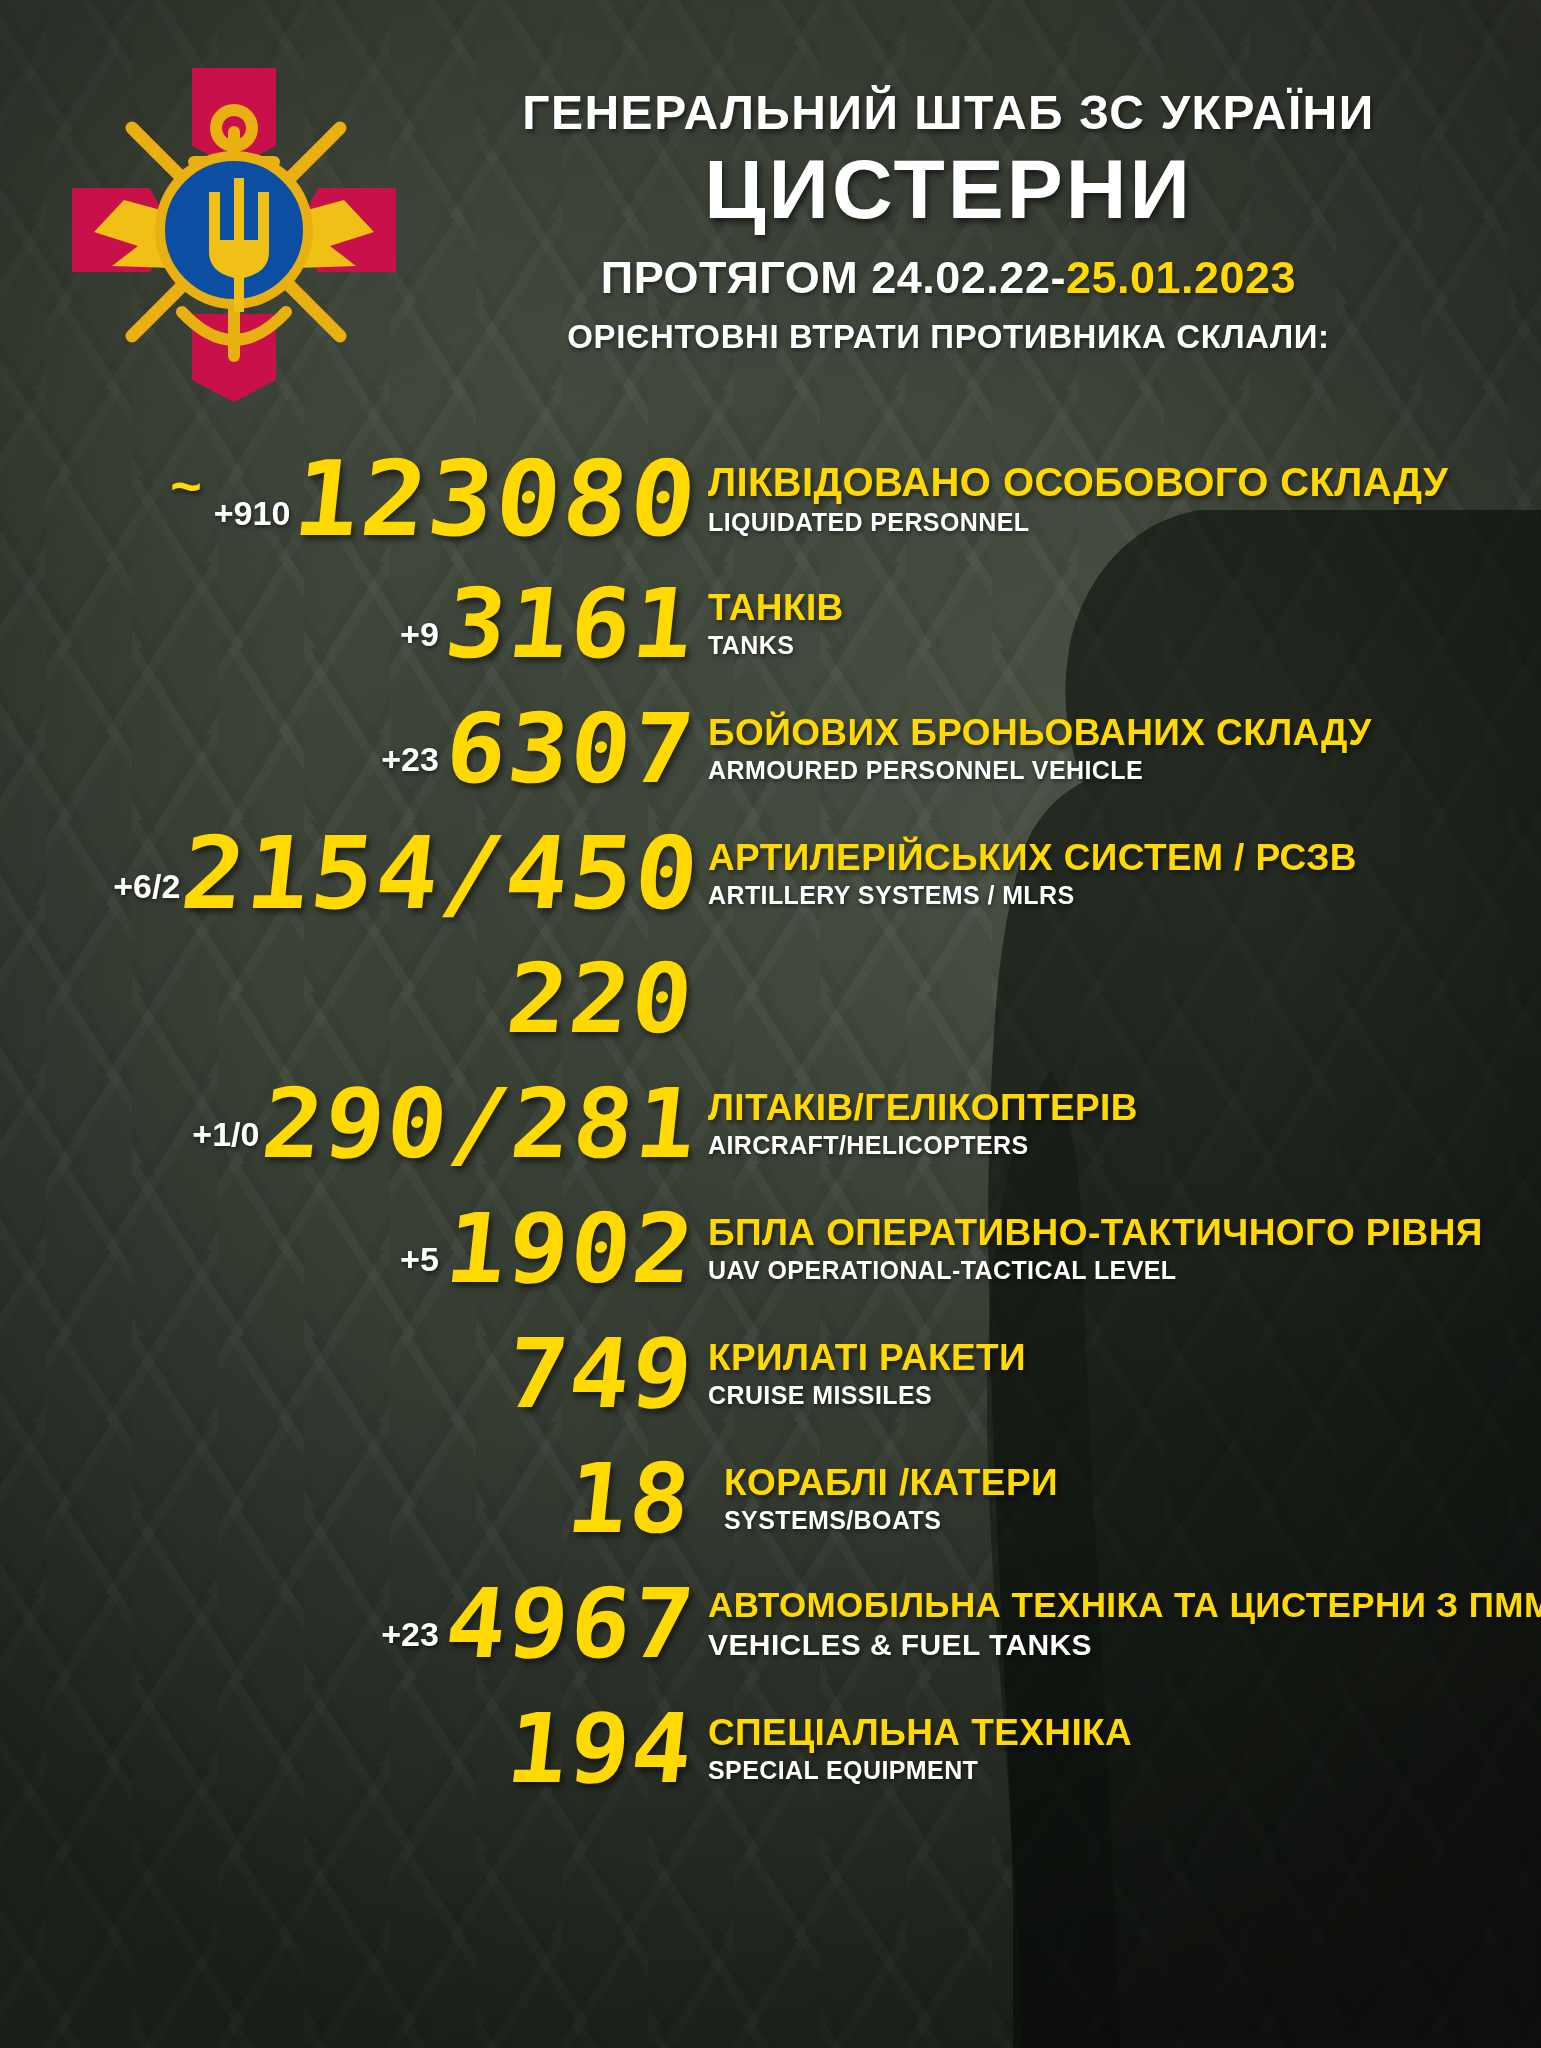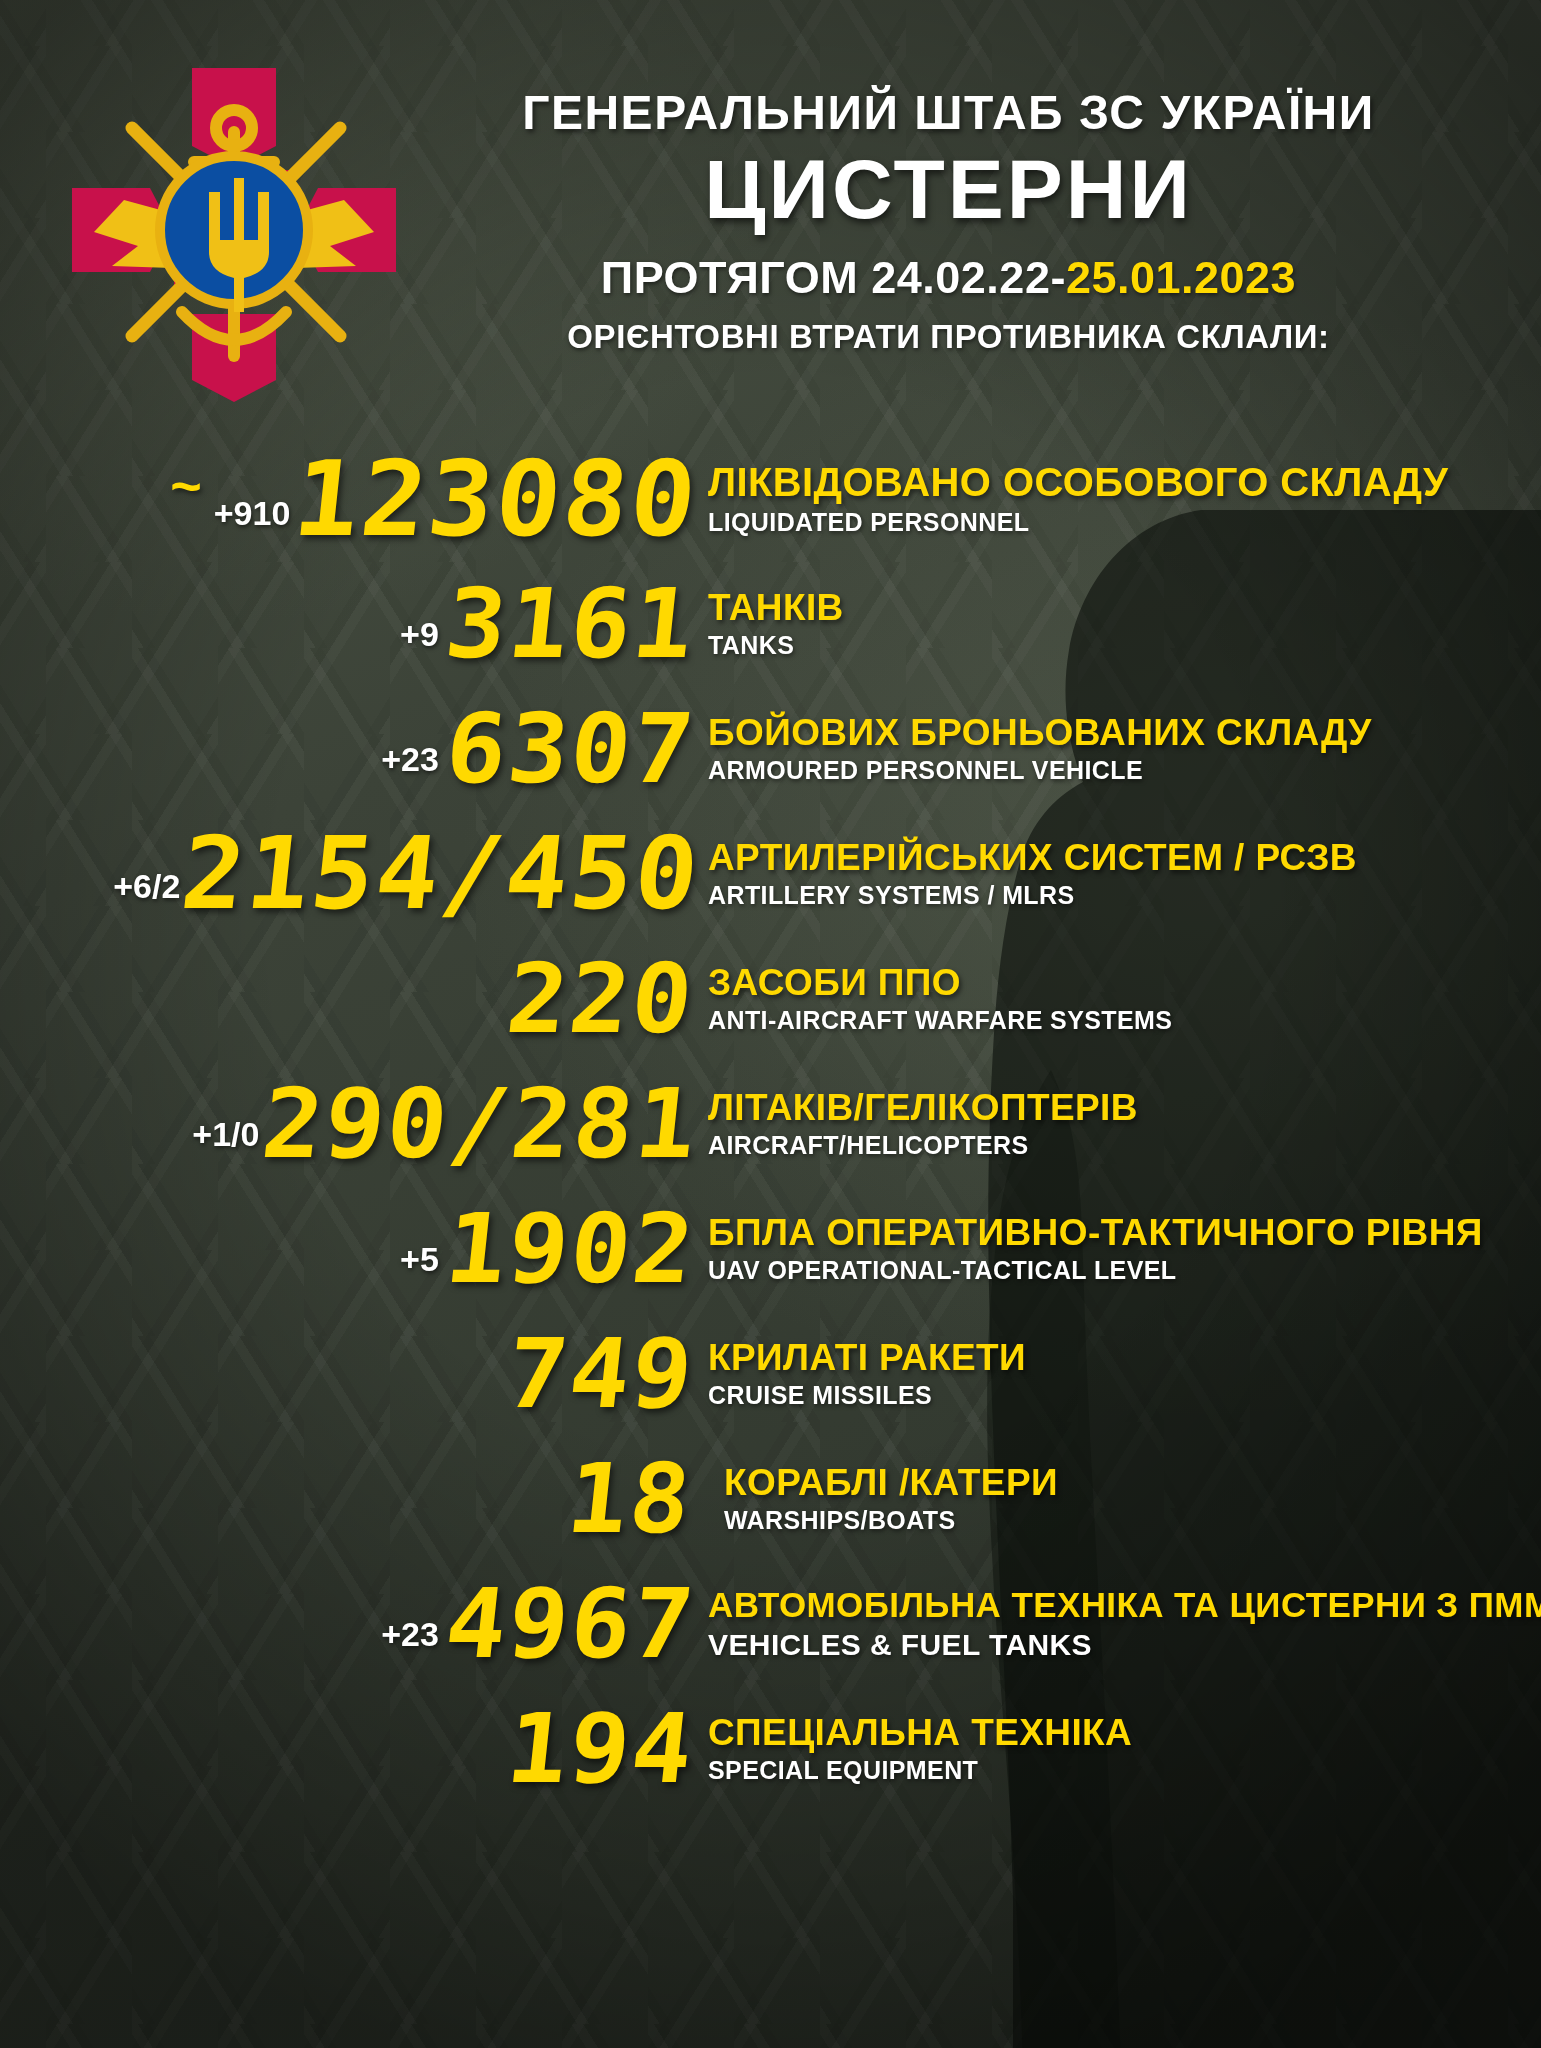--- a/index.html
+++ b/index.html
@@ -307,24 +307,20 @@
           <div class="label-ua">АРТИЛЕРІЙСЬКИХ СИСТЕМ / РСЗВ</div>
           <div class="label-en">ARTILLERY SYSTEMS / MLRS</div>
         </div>
       </div>
 
       <div class="row r4">
         <div class="left">
           <span class="delta empty"></span>
           <span class="digits">220</span>
         </div>
-        <div class="right">
-          <div class="label-ua">ЗАСОБИ ППО</div>
-          <div class="label-en">ANTI-AIRCRAFT WARFARE SYSTEMS</div>
-        </div>
       </div>
 
       <div class="row r5">
         <div class="left">
           <span class="delta">+1/0</span>
           <span class="digits">290/281</span>
         </div>
         <div class="right">
           <div class="label-ua">ЛІТАКІВ/ГЕЛІКОПТЕРІВ</div>
           <div class="label-en">AIRCRAFT/HELICOPTERS</div>
@@ -353,21 +349,21 @@
         </div>
       </div>
 
       <div class="row r8">
         <div class="left">
           <span class="delta empty"></span>
           <span class="digits">18</span>
         </div>
         <div class="right">
           <div class="label-ua">КОРАБЛІ /КАТЕРИ</div>
-          <div class="label-en">WARSHIPS/BOATS</div>
+          <div class="label-en">SYSTEMS/BOATS</div>
         </div>
       </div>
 
       <div class="row r9">
         <div class="left">
           <span class="delta">+23</span>
           <span class="digits">4967</span>
         </div>
         <div class="right">
           <div class="label-ua">АВТОМОБІЛЬНА ТЕХНІКА ТА ЦИСТЕРНИ З ПММ</div>

